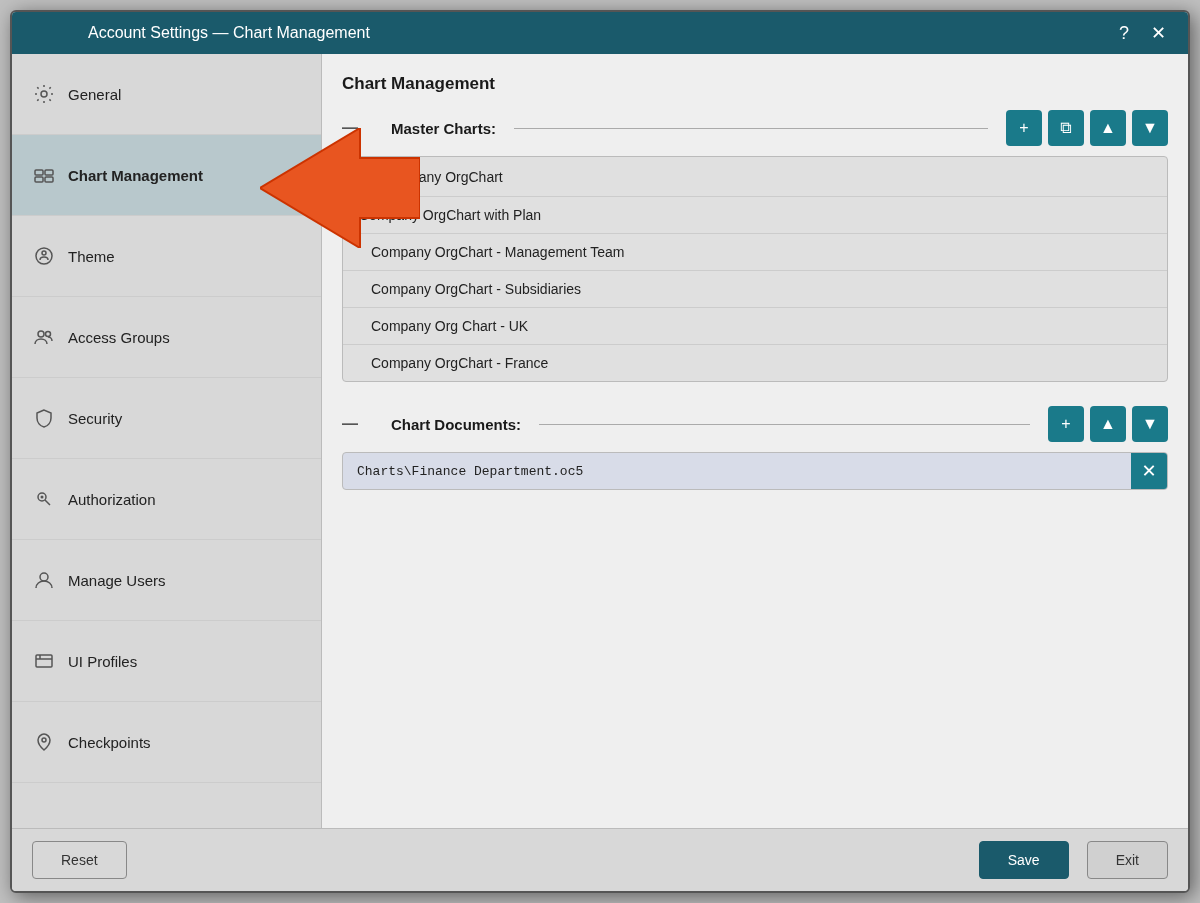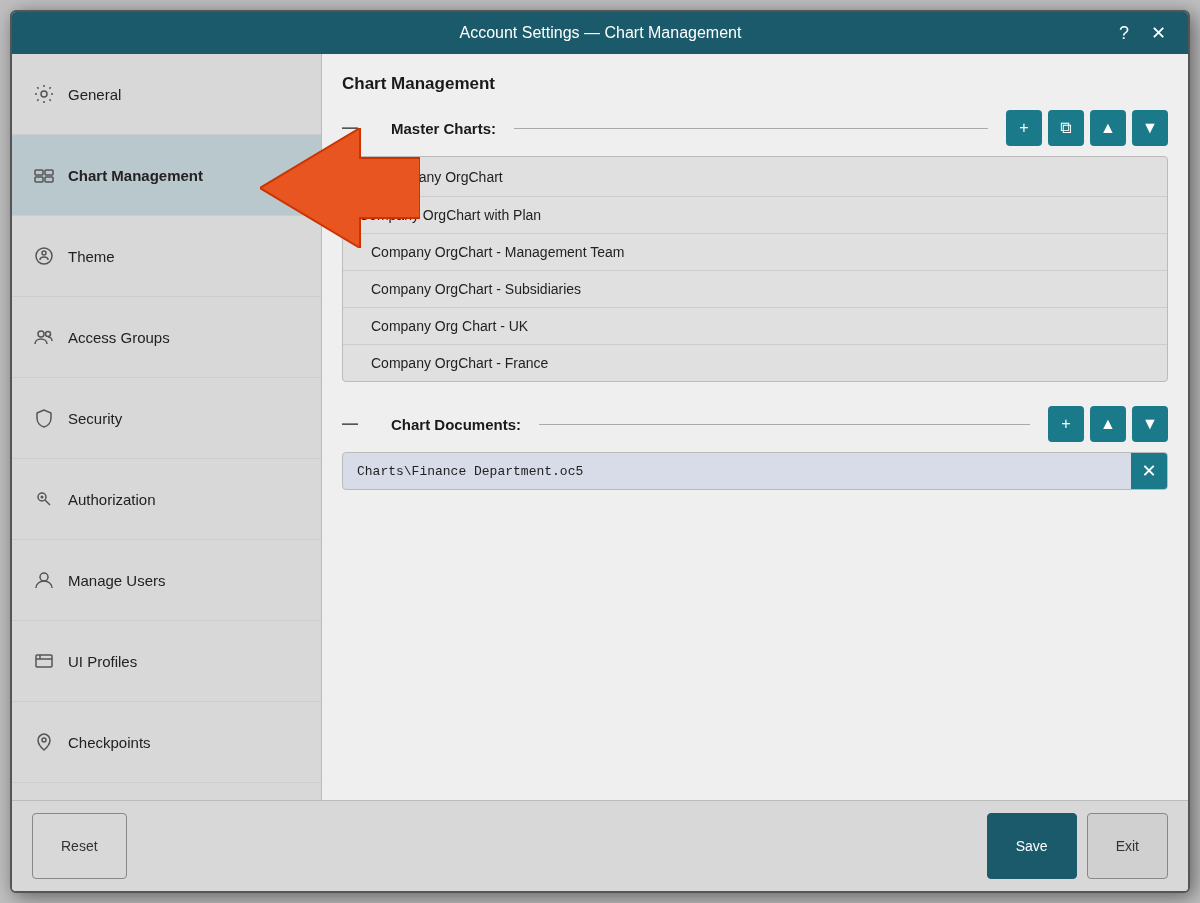--- a/index.html
+++ b/index.html
@@ -29,21 +29,21 @@
       padding: 10px 16px;
       display: flex;
       align-items: center;
       justify-content: space-between;
       flex-shrink: 0;
     }
     .title-bar-title {
       font-size: 16px;
       font-weight: 500;
       flex: 1;
-      text-align: center;
+      text-align: left;
     }
     .title-bar-controls {
       display: flex;
       gap: 10px;
       align-items: center;
     }
     .title-bar-btn {
       color: white;
       background: none;
       border: none;
@@ -209,24 +209,24 @@
       border-top: 1px solid #bbb;
       padding: 12px 20px;
       display: flex;
       align-items: center;
       justify-content: space-between;
       flex-shrink: 0;
     }
     .footer-left {}
     .footer-right {
       display: flex;
-      gap: 10px;
+      gap: 18px;
     }
     .footer-btn {
-      padding: 24px 28px;
+      padding: 10px 28px;
       border-radius: 4px;
       border: 1px solid #888;
       font-size: 14px;
       cursor: pointer;
     }
     .footer-btn.reset {
       background: #d8d8d8;
       color: #333;
     }
     .footer-btn.save {

